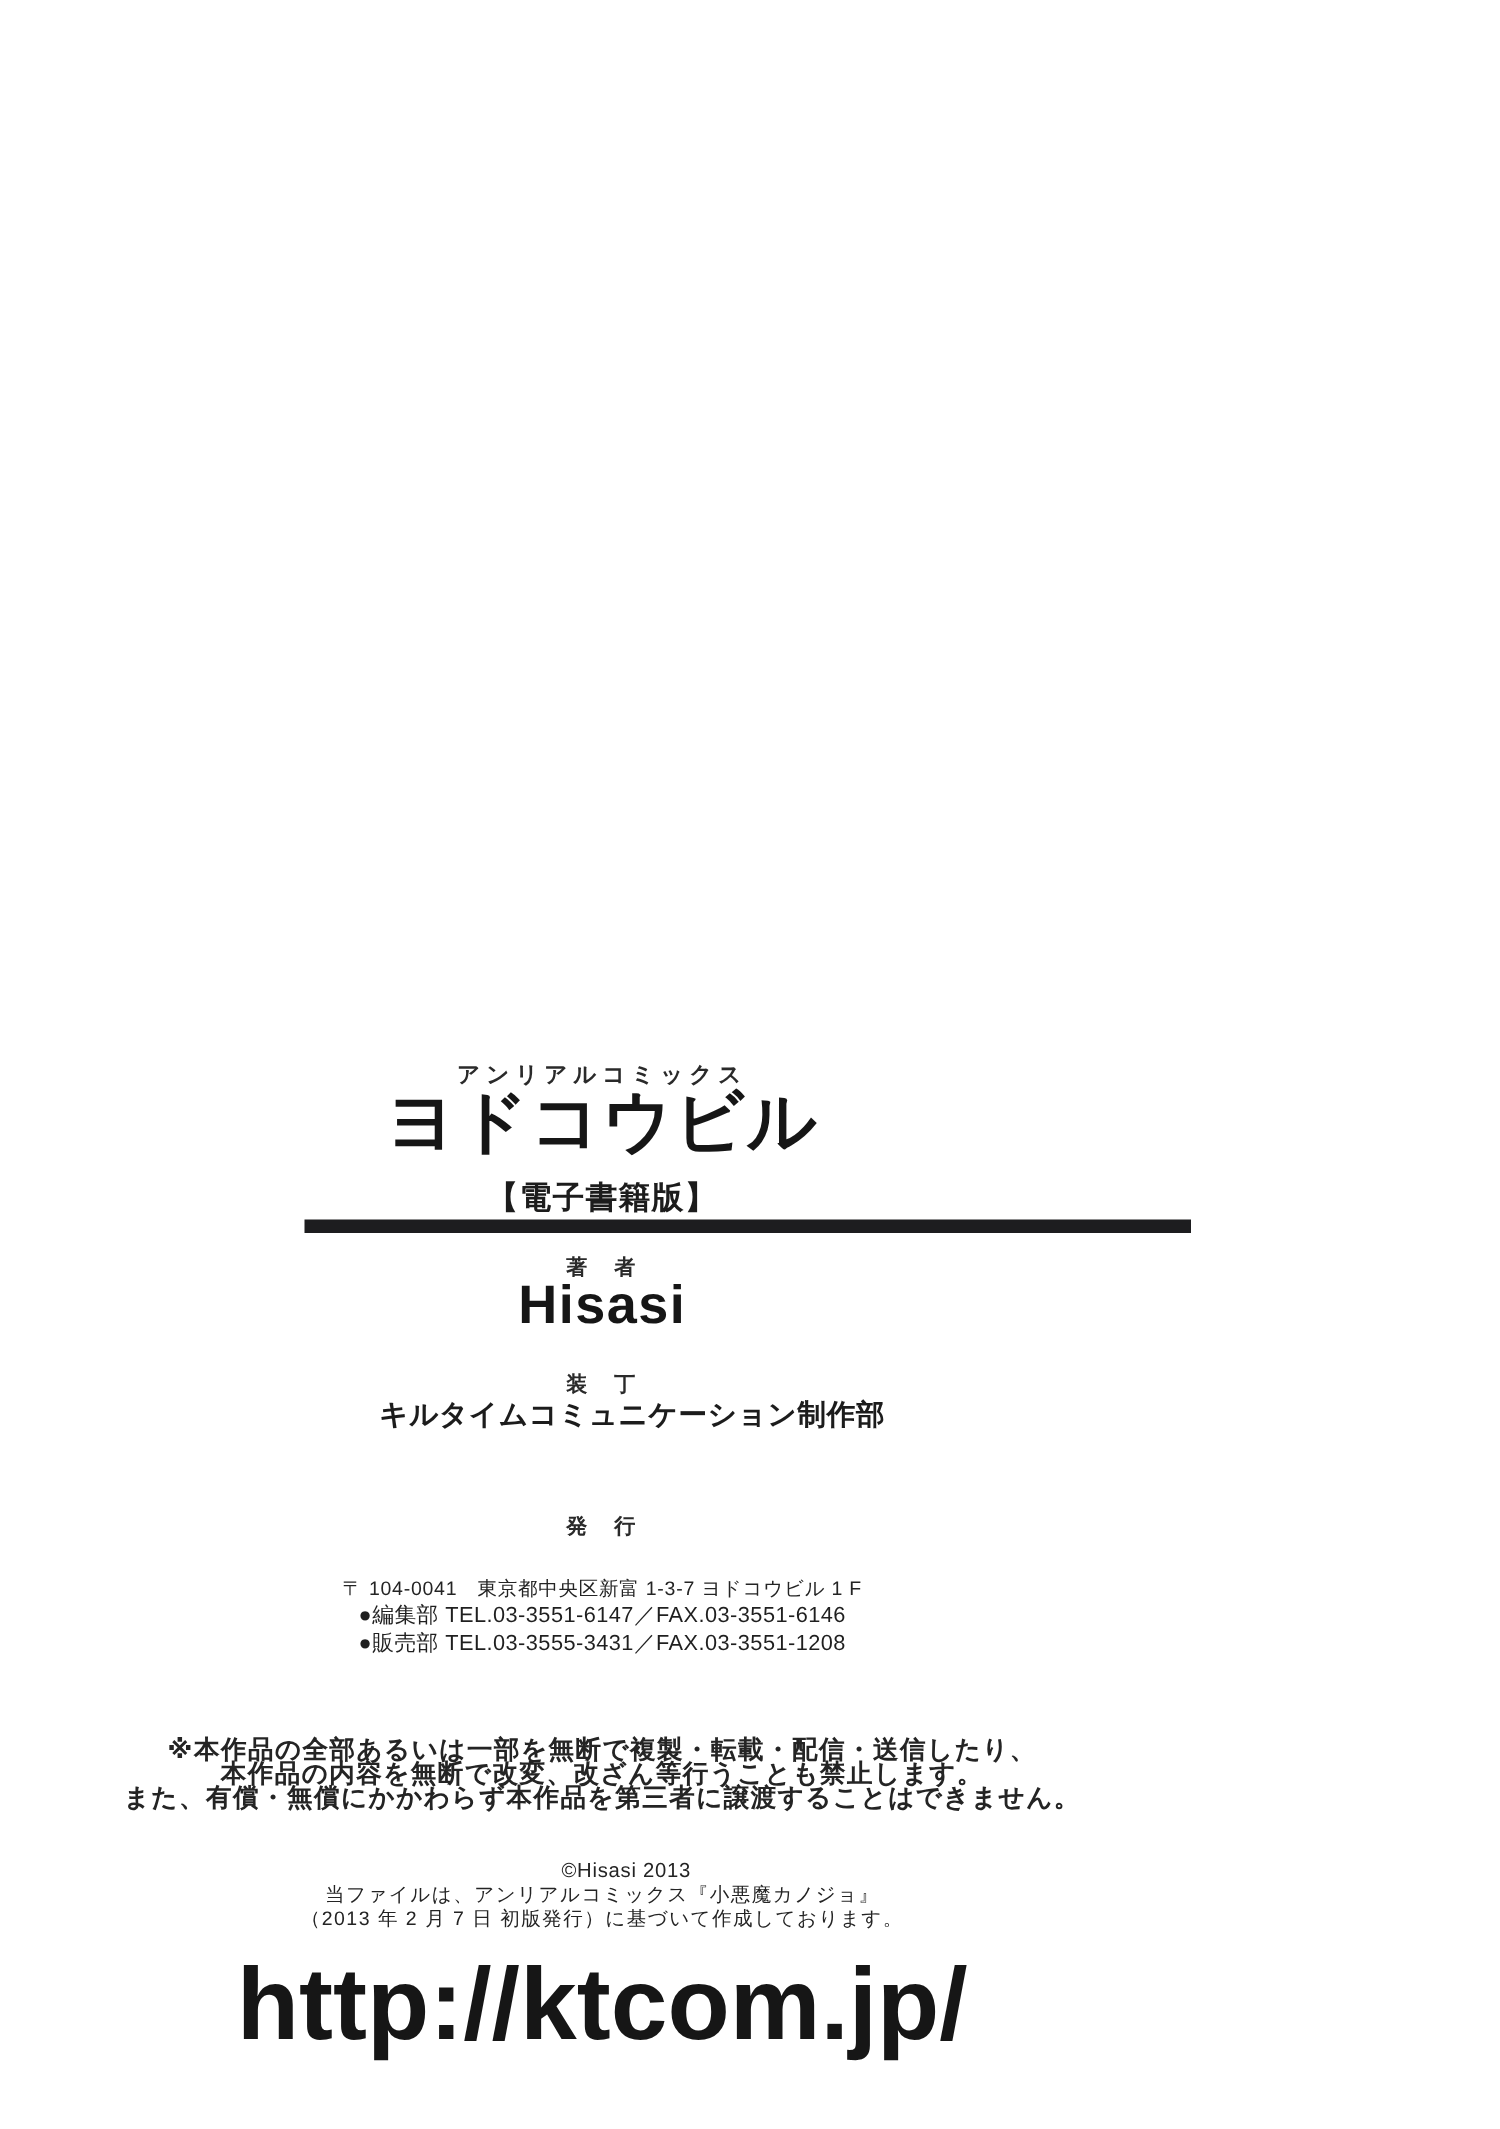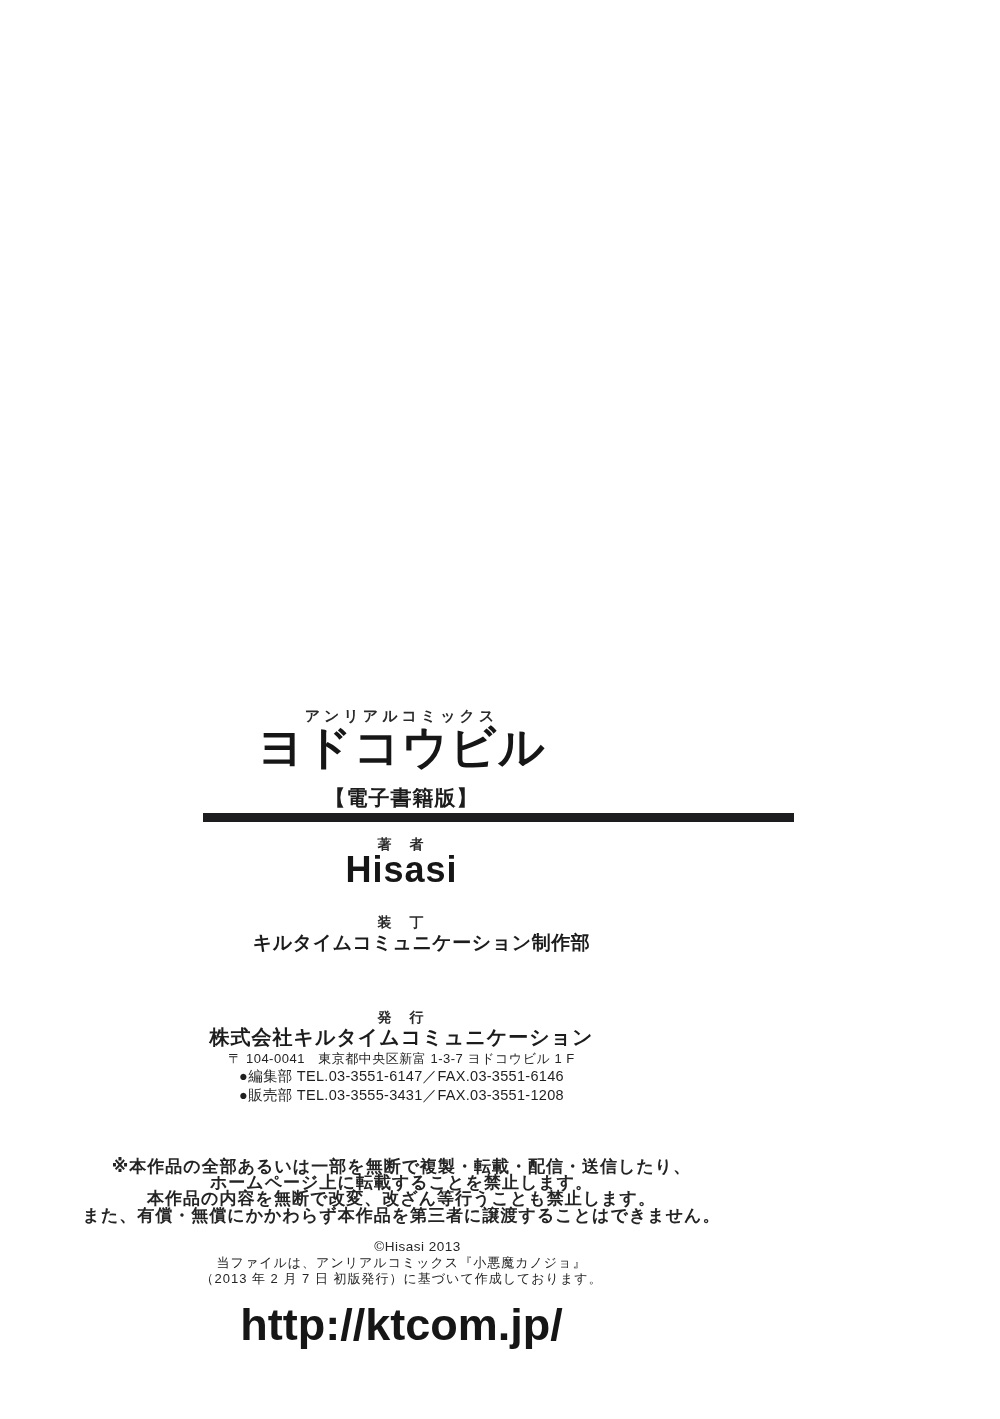--- a/index.html
+++ b/index.html
@@ -118,21 +118,21 @@
   .file-note {
     top: 1255px;
     font-size: 13px;
     line-height: 16.3px;
     font-weight: 500;
     letter-spacing: 1px;
     color: #242424;
   }
   .publisher-url {
     top: 1302px;
-    font-size: 45px;
+    font-size: 68px;
     font-weight: bold;
     line-height: 1.0;
     letter-spacing: 0px;
     color: #161616;
   }
 </style>
 </head>
 <body>
 
 <div class="page">
@@ -148,31 +148,29 @@
   <div class="centered sec-label author-label">著　者</div>
 
   <div class="centered author-name">Hisasi</div>
 
   <div class="centered sec-label design-label">装　丁</div>
 
   <div class="centered design-name">キルタイムコミュニケーション制作部</div>
 
   <div class="centered sec-label publisher-label">発　行</div>
 
-  <div class="centered publisher-name">株式会社キルタイムコミュニケーション</div>
 
   <div class="centered publisher-address">〒 104-0041　東京都中央区新富 1-3-7 ヨドコウビル 1 F</div>
 
   <div class="centered contact-line contact-editorial">●編集部 TEL.03-3551-6147／FAX.03-3551-6146</div>
 
   <div class="centered contact-line contact-sales">●販売部 TEL.03-3555-3431／FAX.03-3551-1208</div>
 
   <div class="centered disclaimer">
     <div>※本作品の全部あるいは一部を無断で複製・転載・配信・送信したり、</div>
-    <div>ホームページ上に転載することを禁止します。</div>
     <div>本作品の内容を無断で改変、改ざん等行うことも禁止します。</div>
     <div>また、有償・無償にかかわらず本作品を第三者に譲渡することはできません。</div>
   </div>
 
   <div class="centered copyright-line">©Hisasi 2013</div>
 
   <div class="centered file-note">
     <div>当ファイルは、アンリアルコミックス『小悪魔カノジョ』</div>
     <div>（2013 年 2 月 7 日 初版発行）に基づいて作成しております。</div>
   </div>

